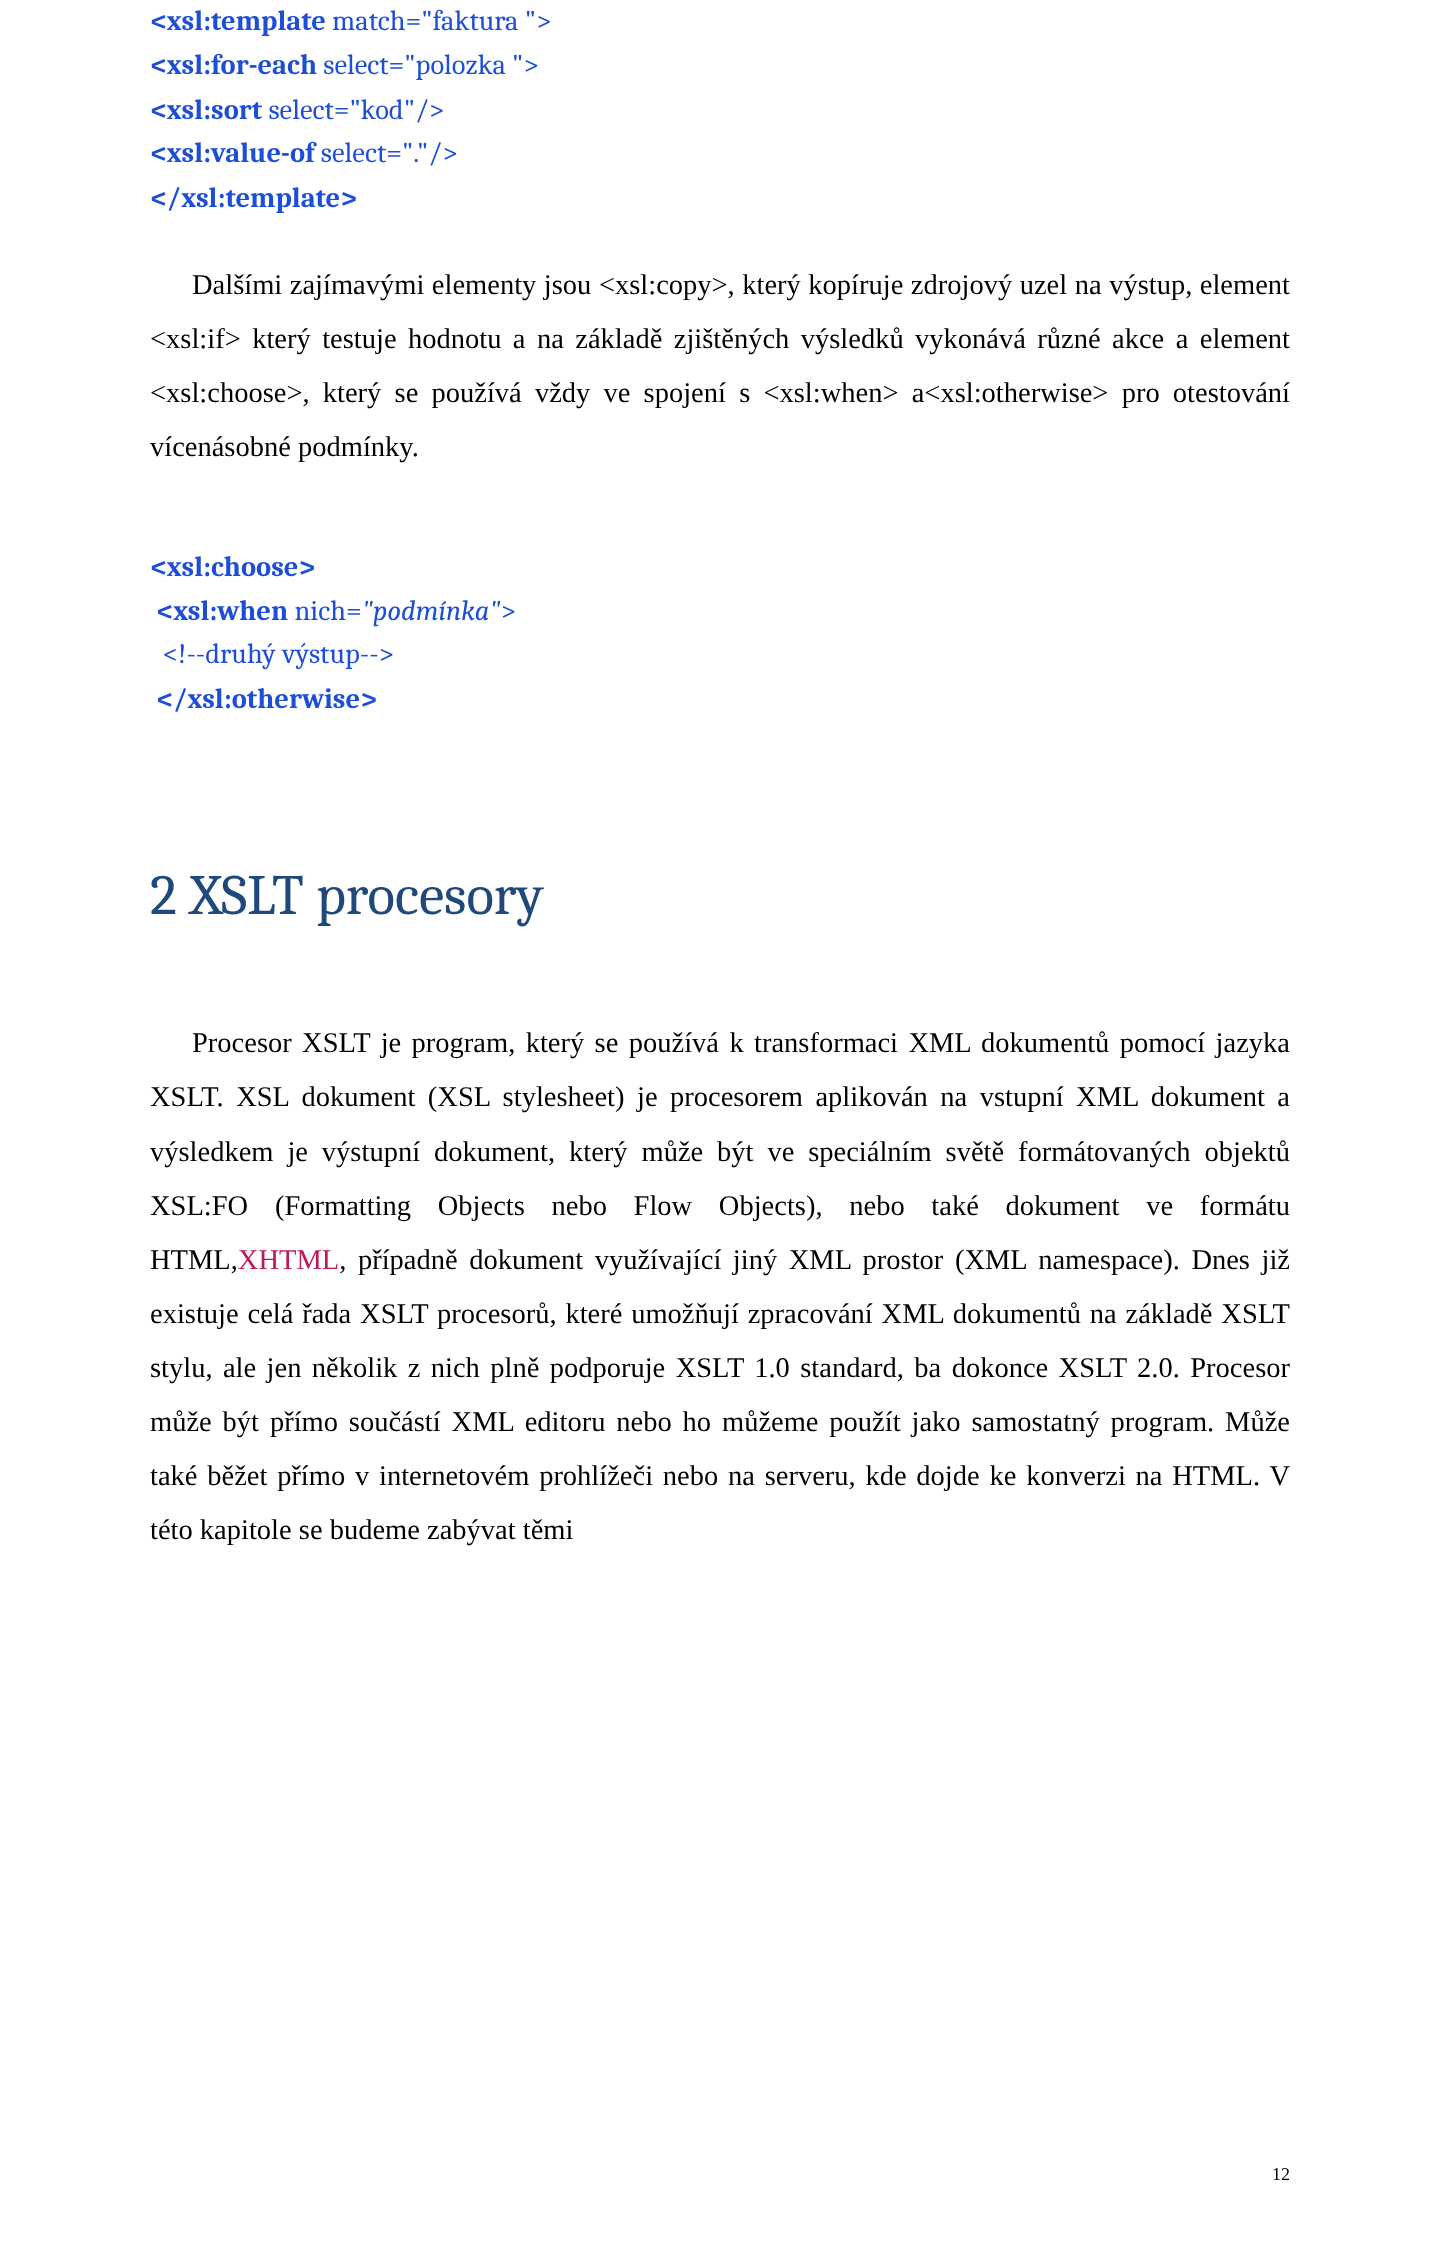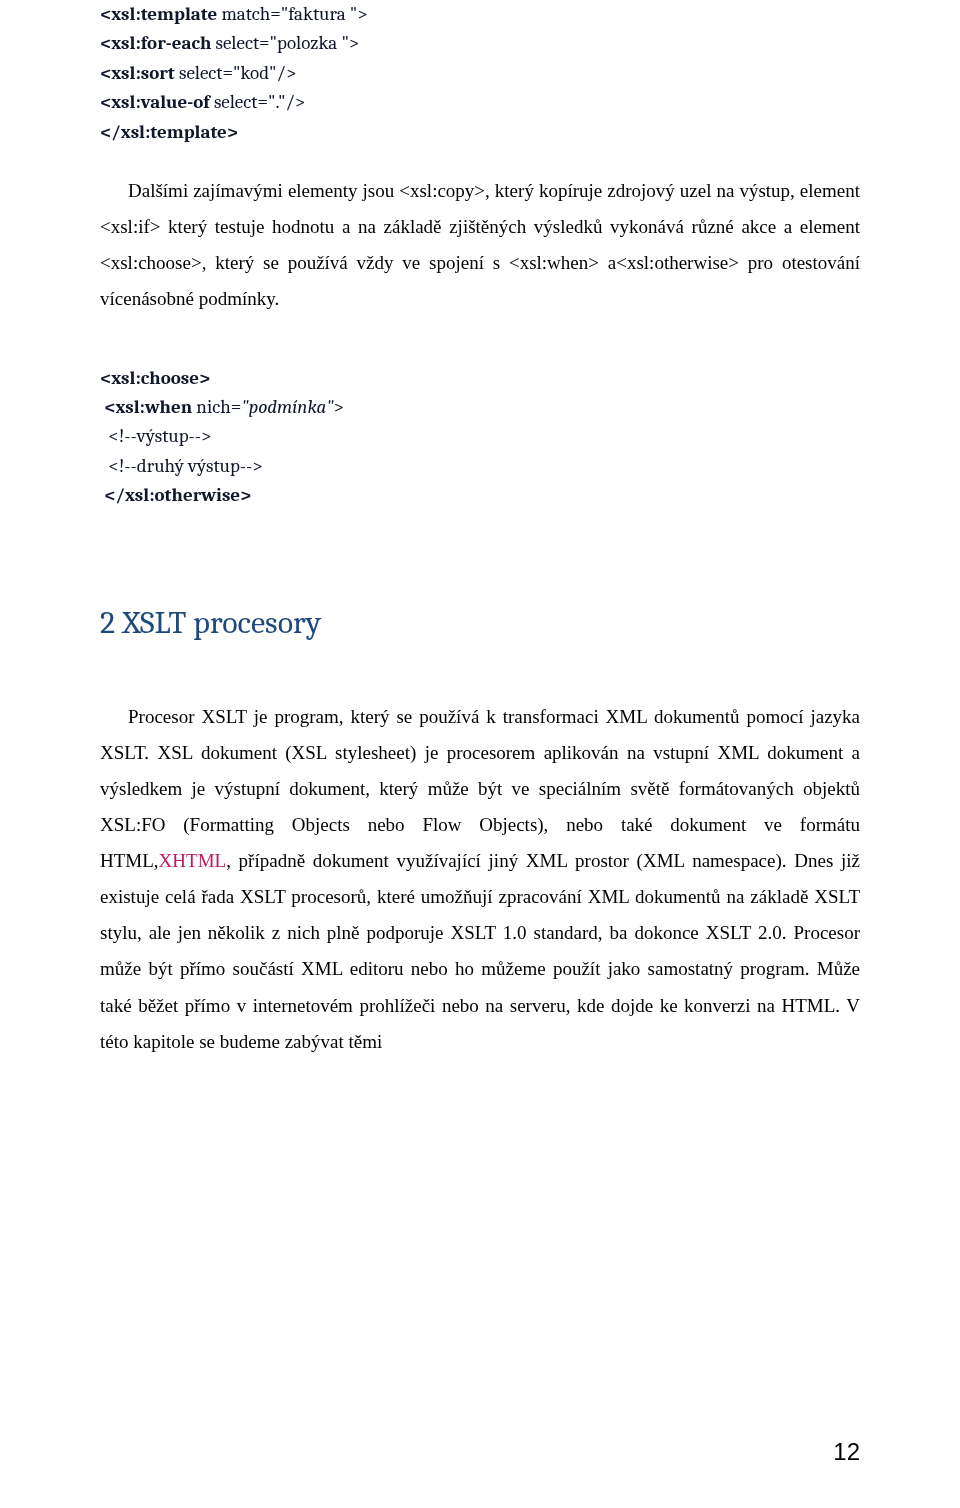--- a/index.html
+++ b/index.html
@@ -20,61 +20,60 @@
   }
   .code-block {
     font-family: Cambria, "Times New Roman", serif;
     line-height: 1.55;
     margin-bottom: 26px;
   }
   .code-line {
     white-space: pre;
   }
   .tag-bold { font-weight: bold; }
-  .tag-navy { color: #0f172a; }
+  .tag-navy { color: #1d4ed8; }
   .body-text {
     text-align: justify;
     line-height: 1.9;
     margin: 0 0 24px 0;
   }
   .heading {
     font-family: Cambria, "Times New Roman", serif;
     color: #1f497d;
-    font-size: 32px;
+    font-size: 38px;
     margin: 88px 0 52px 0;
     font-weight: normal;
   }
   .link-blue { color: #be185d; }
   .page-num {
     position: absolute;
     right: 100px;
-    bottom: 38px;
-    font-size: 24px;
-    font-family: Liberation Sans, sans-serif;
+    bottom: 50px;
+    font-size: 12px;
+    font-family: Liberation Serif, serif;
   }
 </style>
 </head>
 <body>
 
 <div class="page">
 
   <div class="code-block">
     <div class="code-line"><span class="tag-bold tag-navy">&lt;xsl:template</span><span class="tag-navy"> match="faktura "&gt;</span></div>
     <div class="code-line"><span class="tag-bold tag-navy">&lt;xsl:for-each</span><span class="tag-navy"> select="polozka "&gt;</span></div>
     <div class="code-line"><span class="tag-bold tag-navy">&lt;xsl:sort</span><span class="tag-navy"> select="kod"/&gt;</span></div>
     <div class="code-line"><span class="tag-bold tag-navy">&lt;xsl:value-of</span><span class="tag-navy"> select="."/&gt;</span></div>
     <div class="code-line"><span class="tag-bold tag-navy">&lt;/xsl:template&gt;</span></div>
   </div>
 
   <p class="body-text" style="text-indent: 28px;">Dalšími zajímavými elementy jsou &lt;xsl:copy&gt;, který kopíruje zdrojový uzel na výstup, element &lt;xsl:if&gt; který testuje hodnotu a na základě zjištěných výsledků vykonává různé akce a element &lt;xsl:choose&gt;, který se používá vždy ve spojení s &lt;xsl:when&gt; a&lt;xsl:otherwise&gt; pro otestování vícenásobné podmínky.</p>
 
   <div class="code-block" style="margin-top:46px;">
     <div class="code-line"><span class="tag-bold tag-navy">&lt;xsl:choose&gt;</span></div>
     <div class="code-line"><span class="tag-bold tag-navy"> &lt;xsl:when</span><span class="tag-navy"> nich=</span><span class="tag-navy" style="font-style:italic">"podmínka"</span><span class="tag-navy">&gt;</span></div>
-    <div class="code-line"><span class="tag-navy">  &lt;!--výstup--&gt;</span></div>
     <div class="code-line"><span class="tag-navy">  &lt;!--druhý výstup--&gt;</span></div>
     <div class="code-line"><span class="tag-bold tag-navy"> &lt;/xsl:otherwise&gt;</span></div>
   </div>
 
   <h1 class="heading">2 XSLT procesory</h1>
 
   <p class="body-text" style="text-indent: 28px;">
     <span>Procesor XSLT je program, který se používá k transformaci XML dokumentů pomocí jazyka XSLT. XSL dokument (XSL stylesheet) je procesorem aplikován na vstupní XML dokument a výsledkem je výstupní dokument, který může být ve speciálním světě formátovaných objektů XSL:FO (Formatting Objects nebo Flow Objects), nebo také dokument ve formátu HTML,</span><span class="link-blue">XHTML</span><span>, případně dokument využívající jiný XML prostor (XML namespace). Dnes již existuje celá řada XSLT procesorů, které umožňují zpracování XML dokumentů na základě XSLT stylu, ale jen několik z nich plně podporuje XSLT 1.0 standard, ba dokonce XSLT 2.0. Procesor může být přímo součástí  XML editoru nebo ho můžeme použít jako samostatný program. Může také běžet přímo v internetovém prohlížeči nebo na serveru, kde dojde ke konverzi na HTML. V této kapitole se budeme zabývat těmi</span>
   </p>
 

